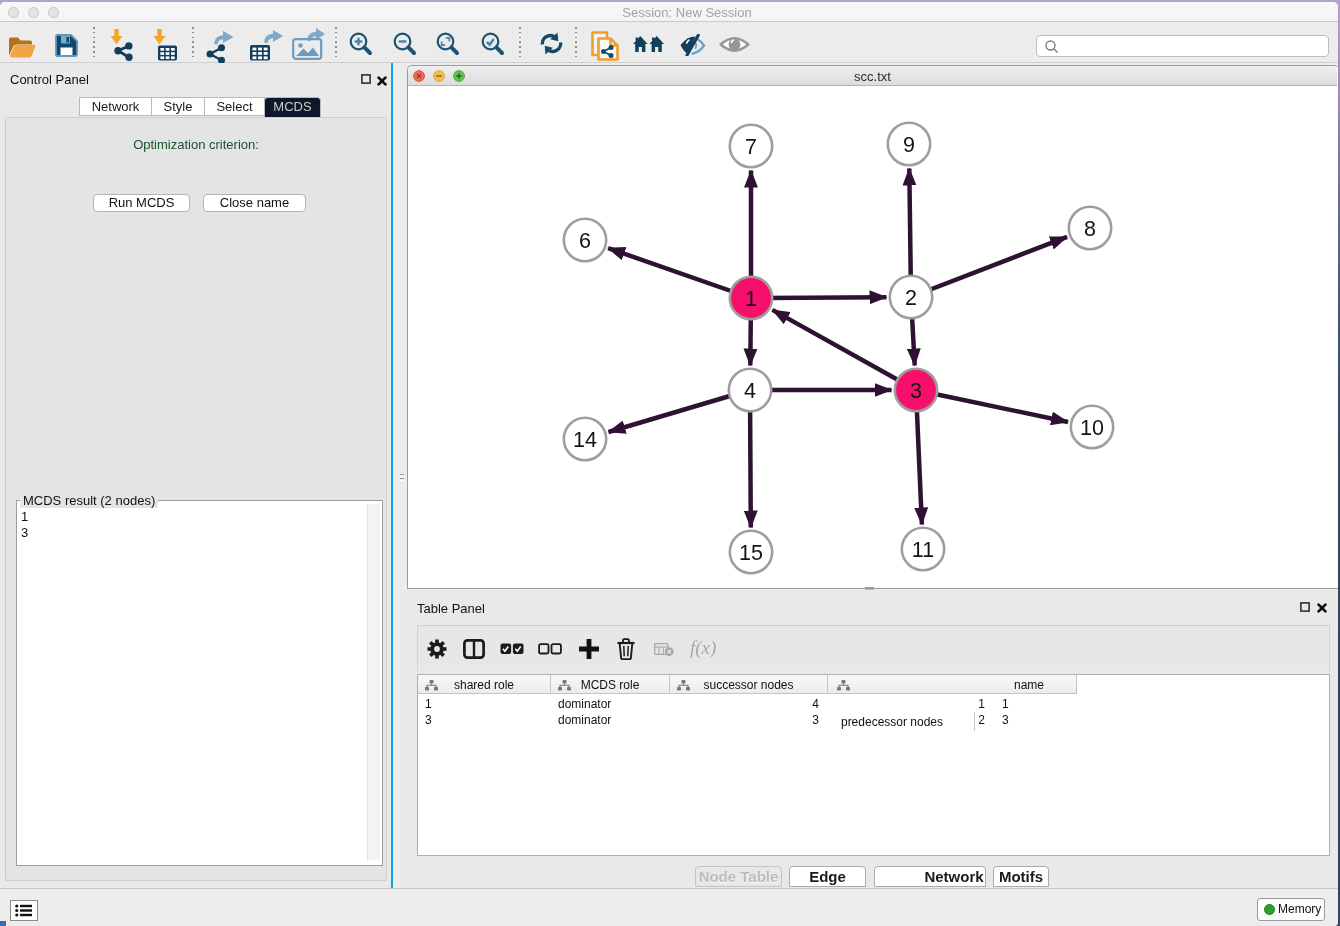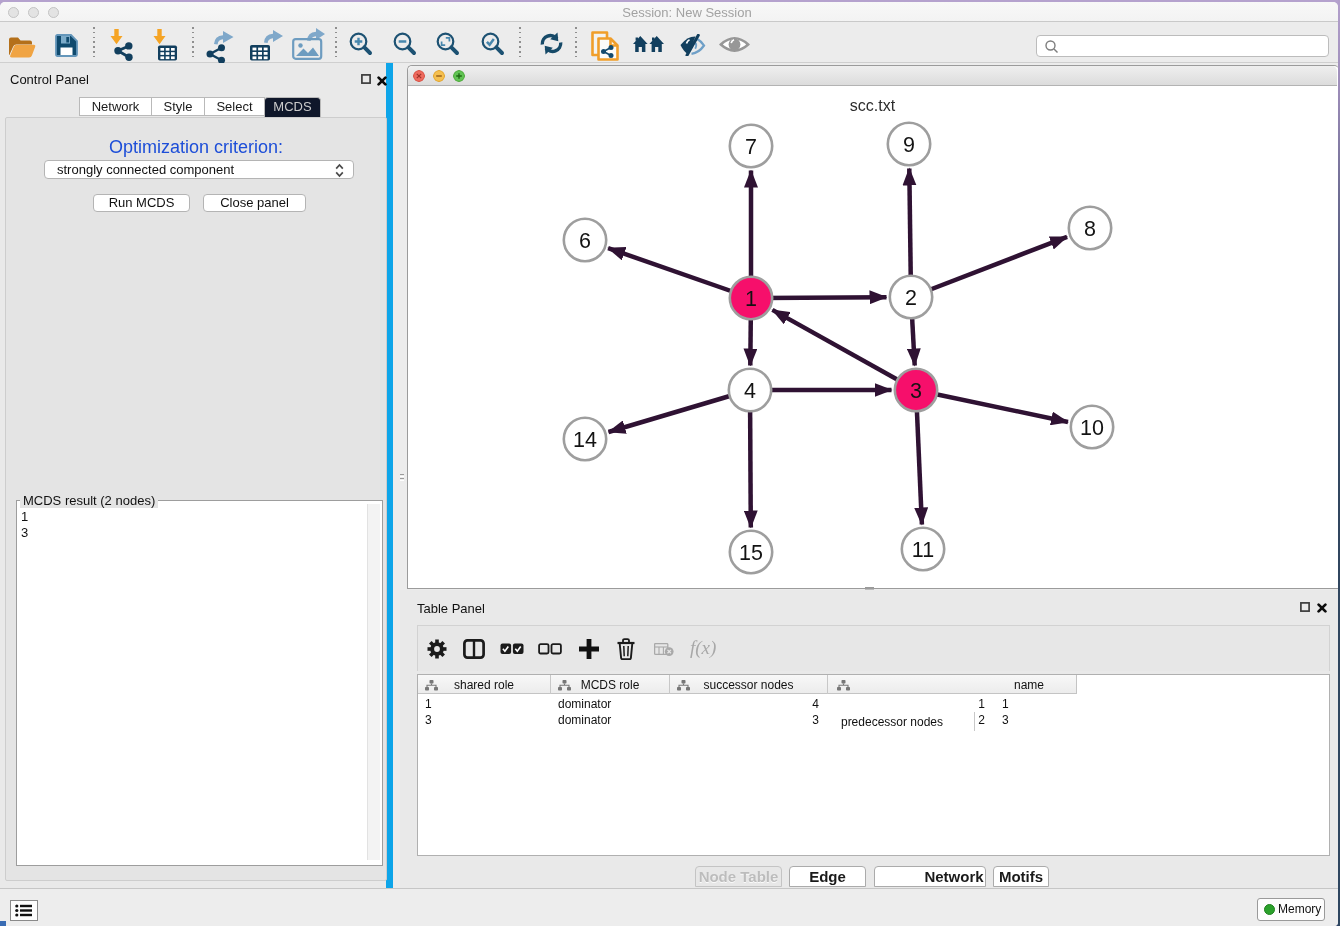--- a/index.html
+++ b/index.html
@@ -18,45 +18,45 @@
   font-size:13px; color:#a2a2a2; }
 
 #toolbar { position:absolute; left:0; top:20px; width:1338px; height:41px;
   background:#ececec; border-bottom:1px solid #cfcfcf; }
 .tsep { position:absolute; top:5px; height:33px; width:2px;
   background-image:repeating-linear-gradient(#8f8f8f 0 1.6px, transparent 1.6px 4.8px); }
 .ic { position:absolute; }
 #searchbox { position:absolute; left:1036px; top:13px; width:293px; height:22px;
   background:#fff; border:1px solid #bcbcbc; border-radius:4px; }
 
-#cpanel { position:absolute; left:0; top:61px; width:393px; height:827px; background:#e9e9e9; border-right:7px solid #0ea5e9; }
+#cpanel { position:absolute; left:0; top:61px; width:393px; height:827px; background:#e9e9e9; border-right:2px solid #0ea5e9; }
 #cphdr { position:absolute; left:10px; top:9px; font-size:13px; color:#111; }
 #cpContent { position:absolute; left:5px; top:54px; width:382px; height:764px;
   background:#e4e4e4; border:1px solid #cdcdcd; border-radius:2px; }
 .cptab { position:absolute; top:34px; height:19px; background:#fff; border:1px solid #b9b9b9;
   font-size:13px; color:#1a1a1a; text-align:center; line-height:18px; }
-#optlabel { position:absolute; left:0; top:74px; width:392px; text-align:center; font-size:18px; color:#1d4ed8;}
+#optlabel { position:absolute; left:0; top:74px; width:392px; text-align:center; font-size:13px; color:#14532d;}
 #optselect { position:absolute; left:44px; top:97px; width:310px; height:19px; background:#fff;
   border:1px solid #b4b4b4; border-radius:4px; font-size:13px; color:#111; line-height:17px; padding-left:12px; }
 .cpbtn { position:absolute; top:131px; height:18px; background:#fff; border:1px solid #b4b4b4;
   border-radius:4px; font-size:13px; color:#111; text-align:center; line-height:16px; }
 #mcdsbox { position:absolute; left:16px; top:437px; width:367px; height:366px;
   border:1px solid #9d9d9d; background:#fff; }
 #mcdslegend { position:absolute; left:20px; top:430px; background:#e4e4e4; padding:0 3px;
   font-size:13px; color:#111; }
 #mcdstext { position:absolute; left:21px; top:446px; font-size:13px; color:#111; line-height:16px; }
 #mcdsscroll { position:absolute; right:2px; top:3px; width:13px; height:356px;
   background:#f3f3f3; border-left:1px solid #e2e2e2; }
 
 #netwin { position:absolute; left:407px; top:63px; width:932px; height:524px;
   border:1px solid #9b9b9b; border-right:none; border-radius:5px 5px 0 0; background:#fff; }
 #nettitle { position:absolute; left:0; top:0; width:929px; height:20px;
   background:linear-gradient(#efefef,#dcdcdc); border-bottom:1px solid #b3b3b3;
   border-radius:5px 5px 0 0; }
-#nettitle .t { position:absolute; top:3px; width:929px; text-align:center; font-size:16px; color:#2c2c2c;margin-top:28px; }
+#nettitle .t { position:absolute; top:3px; width:929px; text-align:center; font-size:13px; color:#2c2c2c; }
 .tl { position:absolute; top:4px; width:12px; height:12px; border-radius:50%; }
 
 #tpanel { position:absolute; left:400px; top:588px; width:938px; height:298px; background:#e9e9e9; }
 #tphdr { position:absolute; left:17px; top:11px; font-size:13px; color:#111; }
 #ttoolbar { position:absolute; left:17px; top:35px; width:913px; height:46px;
   background:#e7e7e7; border:1px solid #d2d2d2; border-bottom:none; }
 #ttable { position:absolute; left:17px; top:84px; width:913px; height:182px;
   background:#fff; border:1px solid #b0b0b0; }
 #thead { position:absolute; left:0; top:0; width:659px; height:19px;
   background:linear-gradient(#f8f8f8,#ececec); border-bottom:1px solid #c4c4c4; border-right:1px solid #c4c4c4; }
@@ -230,27 +230,22 @@
     </svg>
     <svg width="10" height="10" style="position:absolute;left:377px;top:13px;" viewBox="0 0 10 10">
       <path d="M1.6,1.6 L8.4,8.4 M8.4,1.6 L1.6,8.4" stroke="#0d0d0d" stroke-width="2.7" stroke-linecap="round"></path>
     </svg>
     <div id="cpContent"></div>
     <div class="cptab" style="left:79px; width:73px;">Network</div>
     <div class="cptab" style="left:151px; width:54px;">Style</div>
     <div class="cptab" style="left:204px; width:61px;">Select</div>
     <div class="cptab" style="left:264px; width:57px; background:#0f172a; color:#cbcbcb; border-radius:4px 4px 0 0; height:20px; border-bottom:none;">MCDS</div>
     <div id="optlabel">Optimization criterion:</div>
-    <div id="optselect">strongly connected component
-      <svg width="11" height="15" style="position:absolute;right:8px;top:2px;" viewBox="0 0 11 15">
-        <path d="M2.2,5.6 L5.5,2 L8.8,5.6 M2.2,9.4 L5.5,13 L8.8,9.4" fill="none" stroke="#4a4a4a" stroke-width="1.7"></path>
-      </svg>
-    </div>
     <div class="cpbtn" style="left:93px; width:97px;">Run MCDS</div>
-    <div class="cpbtn" style="left:203px; width:103px;">Close panel</div>
+    <div class="cpbtn" style="left:203px; width:103px;">Close name</div>
     <div id="mcdsbox">
         <div id="mcdsscroll"></div>
       </div>
     <div id="mcdslegend">MCDS result (2 nodes)</div>
     <div id="mcdstext">1<br>3</div>
   </div>
   <div id="netwin">
     <div id="nettitle">
       <svg class="tl" style="left:5px;" width="12" height="12" viewBox="0 0 12 12">
         <circle cx="6" cy="6" r="5.5" fill="#ee6a5e" stroke="#d5493c" stroke-width="1"></circle>

